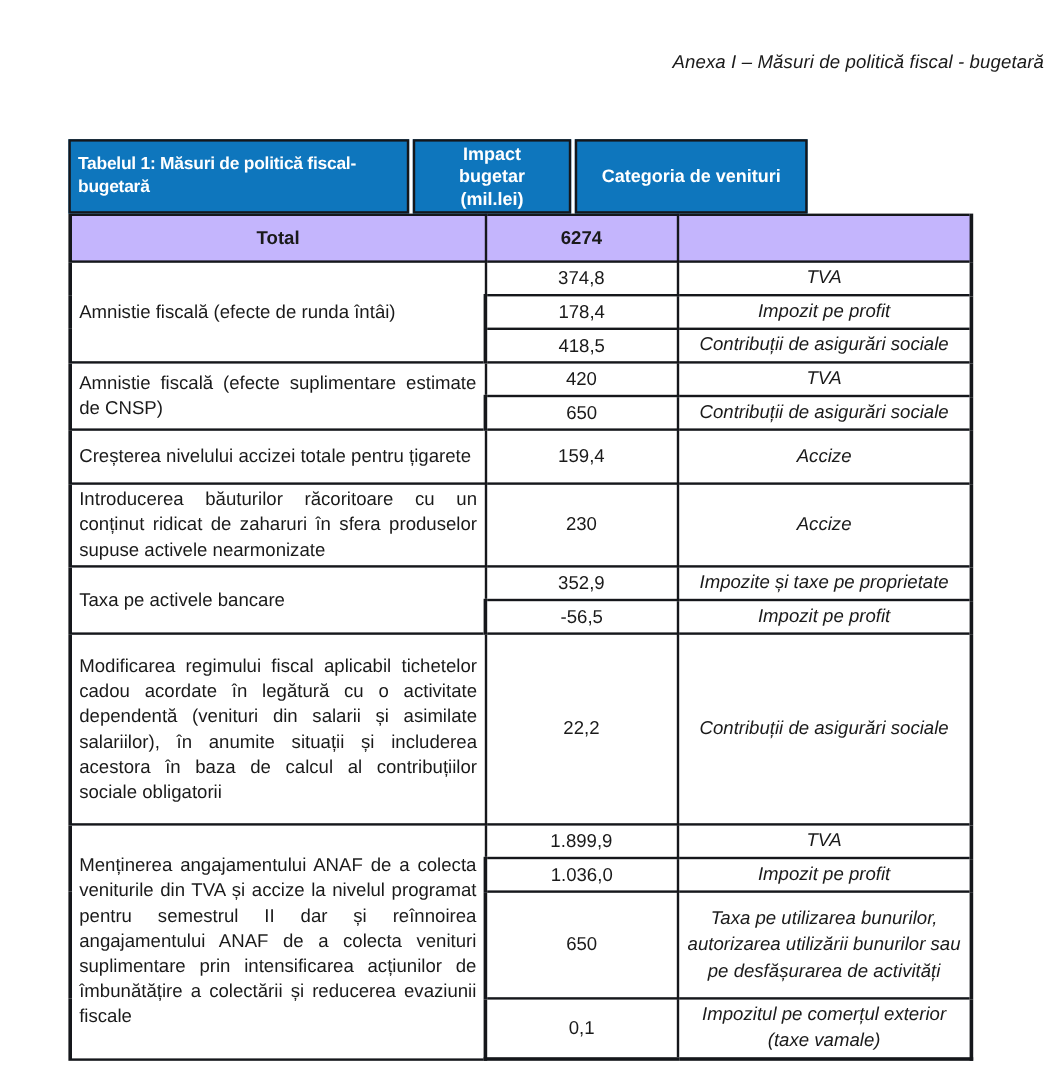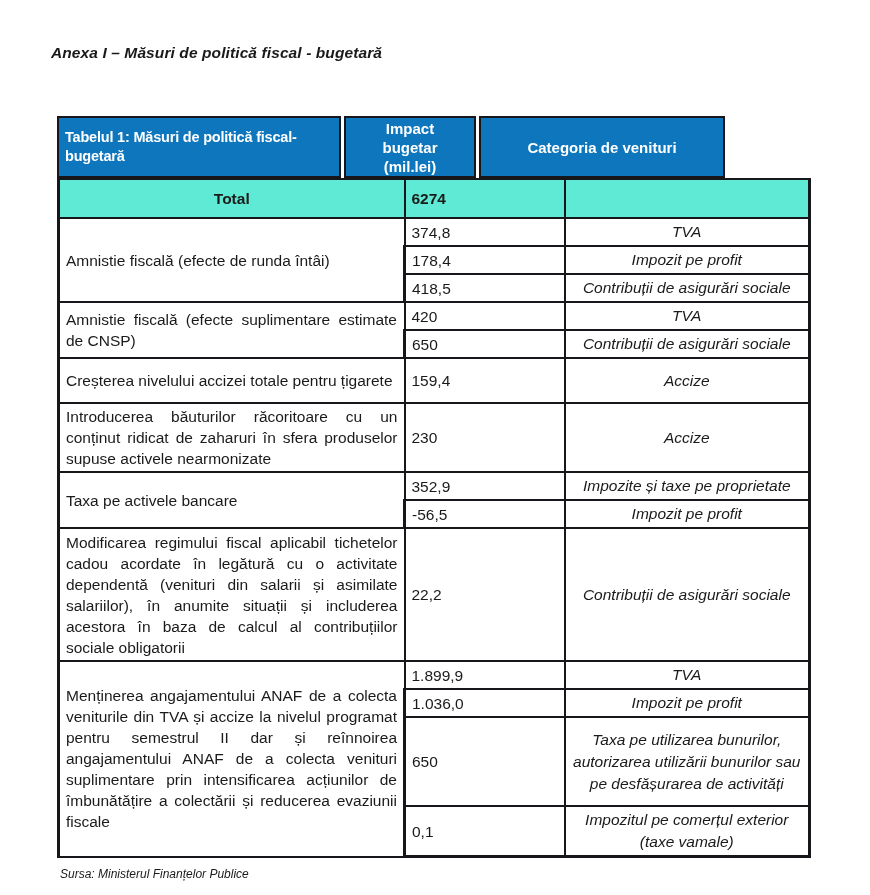--- a/index.html
+++ b/index.html
@@ -8,26 +8,27 @@
     background: #ffffff;
     width: 870px;
     height: 895px;
     font-family: "Liberation Sans", "DejaVu Sans", sans-serif;
     color: #1a1a1a;
     overflow: hidden;
   }
   .page { position: relative; width: 870px; height: 895px; }
 
   .doc-title {
-    margin: 42px 0 0 51px;
+    margin: 42px 0 0 78px;
     font-size: 15.5px;
-    font-weight: bold;
+    font-weight: normal;
     font-style: italic;
     line-height: 21px;
     letter-spacing: 0.1px;
+    text-align: right;
   }
 
   
   .tbl-wrap { margin: 53px 0 0 57px; width: 751px; }
   .thead-row {
     display: flex;
     width: 751px;
     height: 62px;
   }
   .th {
@@ -46,21 +47,21 @@
   .th-c1 {
     width: 284px;
     margin-right: 3px;
     justify-content: flex-start;
     text-align: left;
     padding: 0 5px 0 6px;
     font-size: 14.5px;
     letter-spacing: -0.2px;
   }
   .th-c2 { width: 132px; margin-right: 3px; padding: 0 18px; }
-  .th-c3 { width: 246px; padding: 0 20px; }
+  .th-c3 { width: 194px; padding: 0 20px; }
 
   
   table.fiscal {
     border-collapse: collapse;
     table-layout: fixed;
     width: 751px;
     font-size: 15.5px;
     line-height: 21px;
   }
   col.c1 { width: 346px; }
@@ -71,33 +72,33 @@
     vertical-align: middle;
     box-sizing: border-box;
     padding: 2px 6px;
   }
   table.fiscal td:first-child  { border-left-width: 3px; }
   table.fiscal td:last-child   { border-right-width: 3px; }
   table.fiscal tr:first-child td { border-top-width: 2px; }
   table.fiscal tr:last-child td  { border-bottom-width: 3px; }
 
   td.measure  { text-align: justify; padding: 3px 7px; }
-  td.value    { }
+  td.value    { text-align: center; }
   td.category { text-align: center; line-height: 22px; font-style: italic; }
 
-  tr.total-row td { background: #5eead4; font-weight: bold; }
+  tr.total-row td { background: #c4b5fd; font-weight: bold; }
   tr.total-row td.measure { text-align: center; }
 
   tr.rh-total { height: 39px; }
   tr.rh-25 { height: 25px; }
   tr.rh-24 { height: 24px; }
   tr.rh-23 { height: 23px; }
   tr.rh-45 { height: 45px; margin-top: 24px; }
   tr.rh-68 { height: 68px; }
-  tr.rh-133 { height: 133px; }
+  tr.rh-133 { height: 159px; }
   tr.rh-89 { height: 89px; }
   tr.rh-48 { height: 48px; }
 
   .source-note {
     margin: 6px 0 0 60px;
     font-size: 12px;
     font-style: italic;
     line-height: 21px;
   }
 </style>

